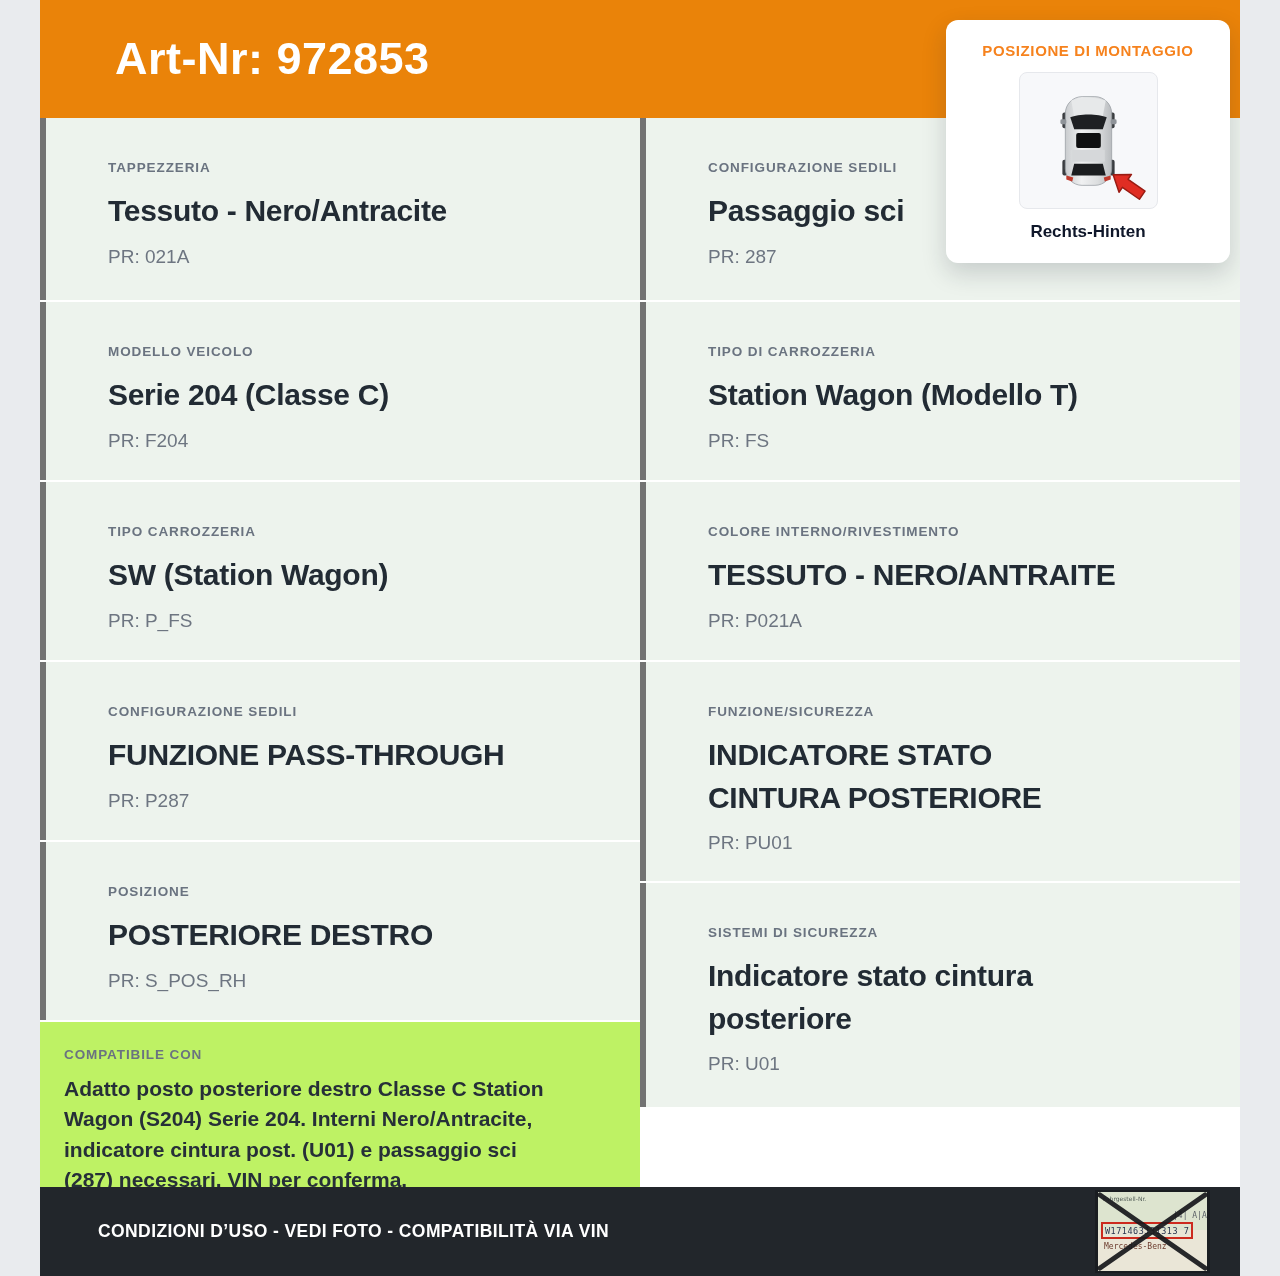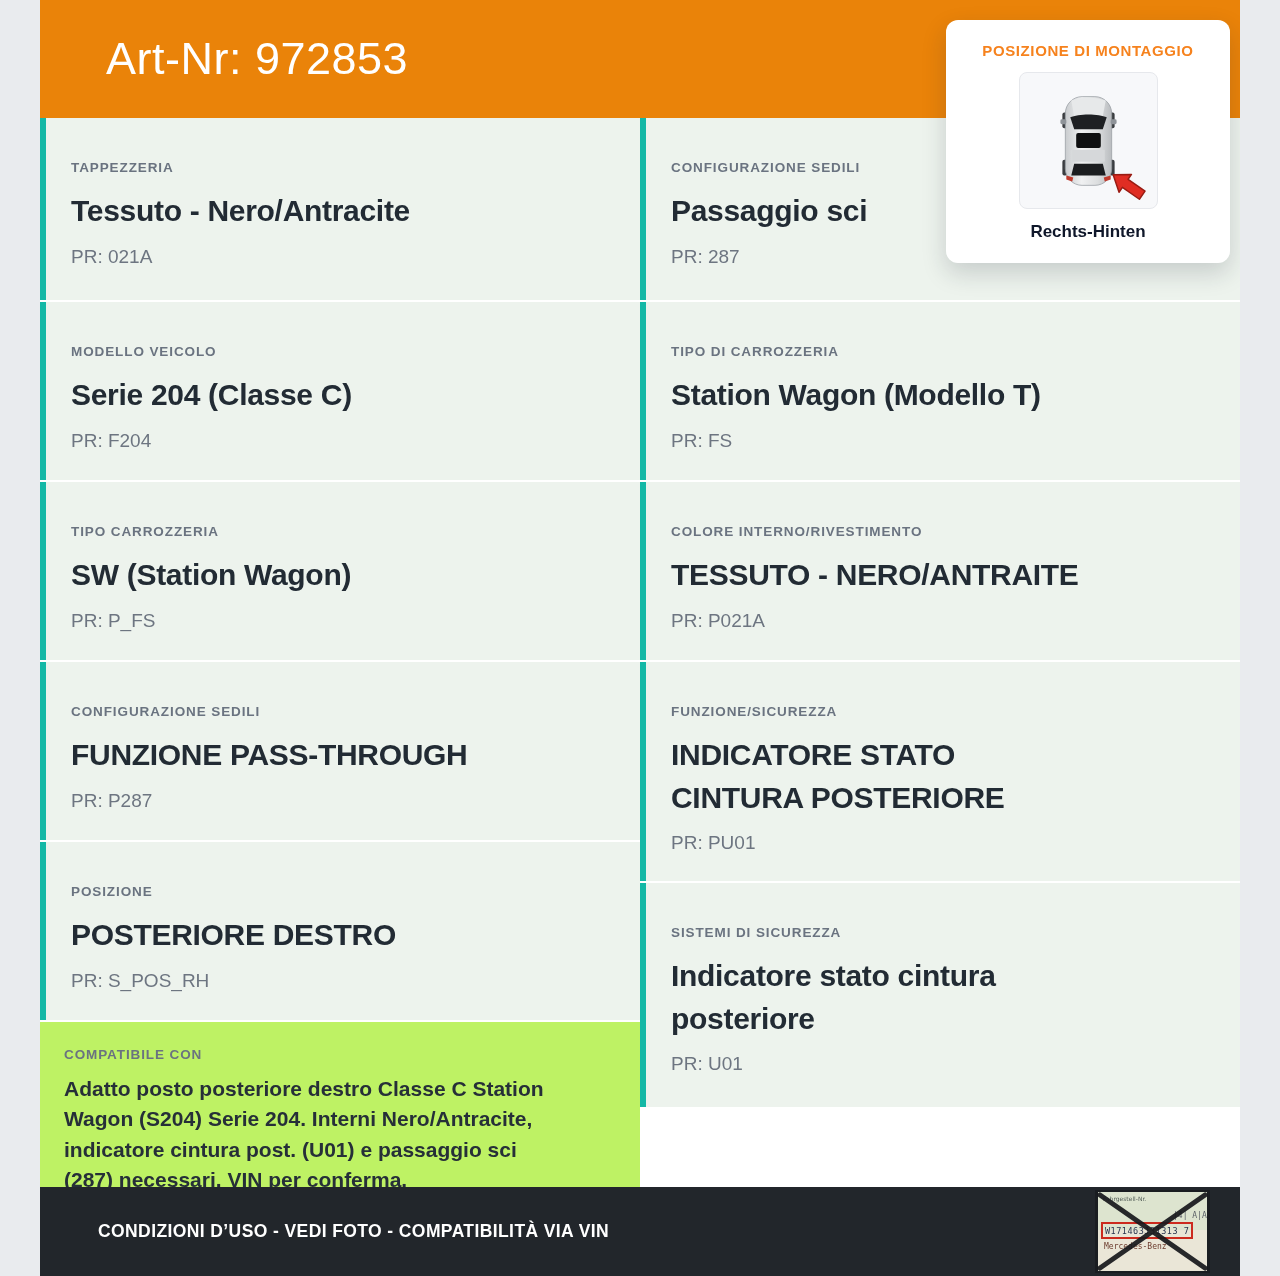--- a/index.html
+++ b/index.html
@@ -18,31 +18,31 @@
     overflow: hidden;
   }
   
   .header {
     height: 118px;
     background: #ea8309;
     display: flex; align-items: center;
     padding-left: 62px;
   }
   .header h1 {
-    margin: 4px;
-    font-size: 45px; font-weight: 400;
+    margin: 13px;
+    font-size: 45px; font-weight: 700;
     color: #ffffff; letter-spacing: 0.5px;
   }
   
   .columns { display: flex; align-items: flex-start; }
   .col { width: 600px; display: flex; flex-direction: column; }
   .card {
     background: #edf3ed;
-    border-left: 6px solid #14b8a6;
-    padding: 42px 40px 0 25px;
+    border-left: 6px solid #737373;
+    padding: 42px 40px 0 62px;
     margin-bottom: 2px;
   }
   .card .label {
     margin: 0 0 15px;
     font-size: 13.5px; font-weight: 700;
     color: #6a7380; letter-spacing: 0.9px;
   }
   .card .title {
     margin: 0;
     font-size: 30px; font-weight: 700;

